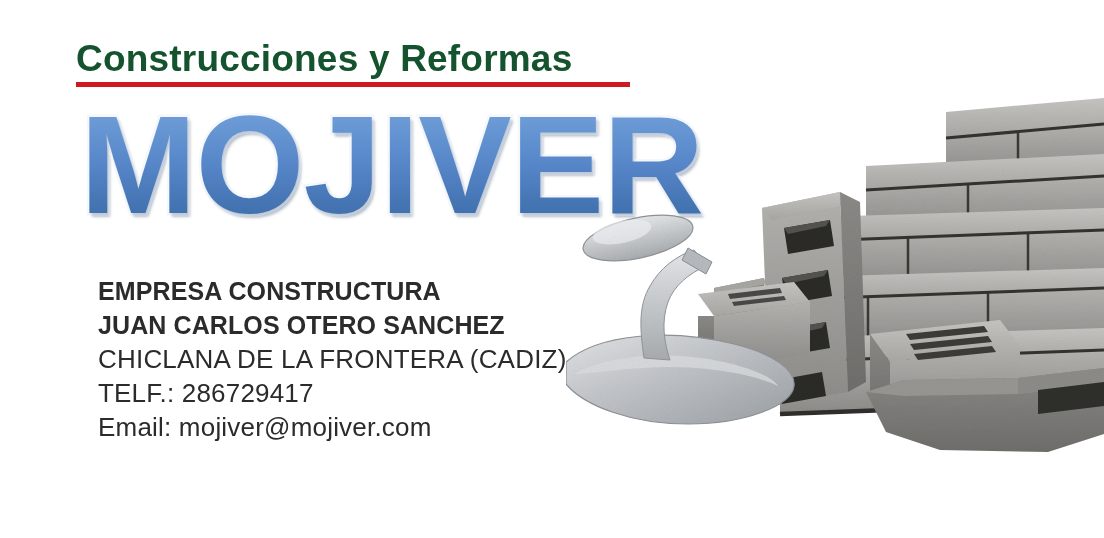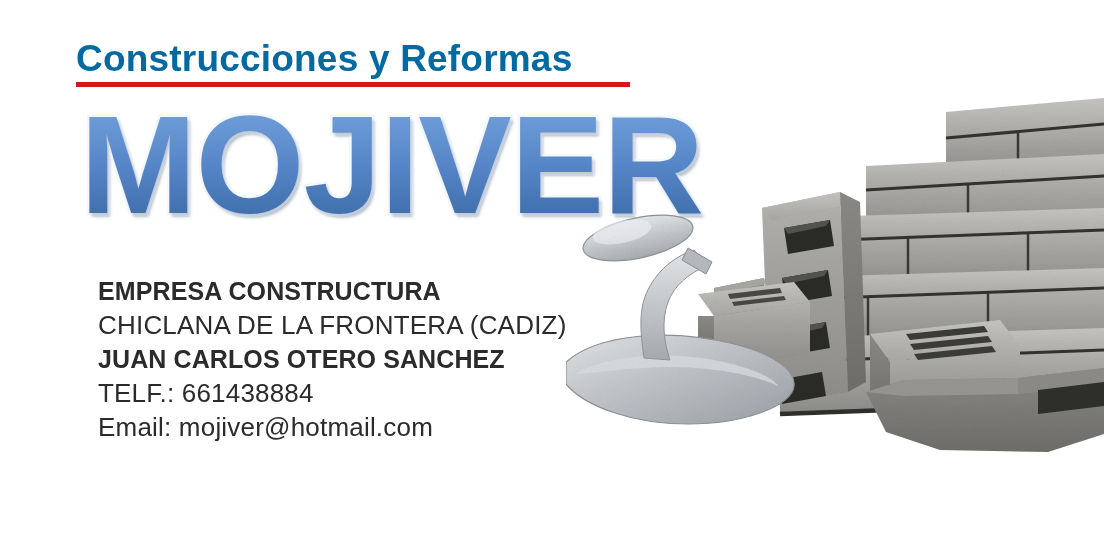--- a/index.html
+++ b/index.html
@@ -25,21 +25,21 @@
     left: 76px;
     top: 39px;
     width: 560px;
   }
   #headline {
     font-family: "Liberation Sans", sans-serif;
     font-weight: bold;
     font-size: 37px;
     line-height: 40px;
     letter-spacing: 0.2px;
-    color: #0369a1;
+    color: #14532d;
     white-space: nowrap;
   }
   #headline-rule {
     margin-top: 3px;
     height: 5px;
     width: 554px;
     background: #cf1a20;
   }
 
   
@@ -128,24 +128,24 @@
   <div id="headline-wrap">
     <div id="headline">Construcciones y Reformas</div>
     <div id="headline-rule"></div>
   </div>
 
   <div id="wordmark-rim">MOJIVER</div>
   <div id="wordmark">MOJIVER</div>
 
   <div id="contact">
     <div class="c-line bold">EMPRESA CONSTRUCTURA</div>
+    <div class="c-line bold">JUAN CARLOS OTERO SANCHEZ</div>
     <div class="c-line reg">CHICLANA DE LA FRONTERA (CADIZ)</div>
-    <div class="c-line bold">JUAN CARLOS OTERO SANCHEZ</div>
-    <div class="c-line reg">TELF.: 661438884</div>
-    <div class="c-line reg">Email: mojiver@hotmail.com</div>
+    <div class="c-line reg">TELF.: 286729417</div>
+    <div class="c-line reg">Email: mojiver@mojiver.com</div>
   </div>
 
   <div id="photo">
     <svg width="556" height="400" viewBox="0 0 556 400" xmlns="http://www.w3.org/2000/svg">
       <defs>
         <linearGradient id="gFace" x1="0" y1="0" x2="0" y2="1">
           <stop offset="0%" stop-color="#b4b3b0"></stop>
           <stop offset="45%" stop-color="#a2a19e"></stop>
           <stop offset="100%" stop-color="#8d8c89"></stop>
         </linearGradient>

